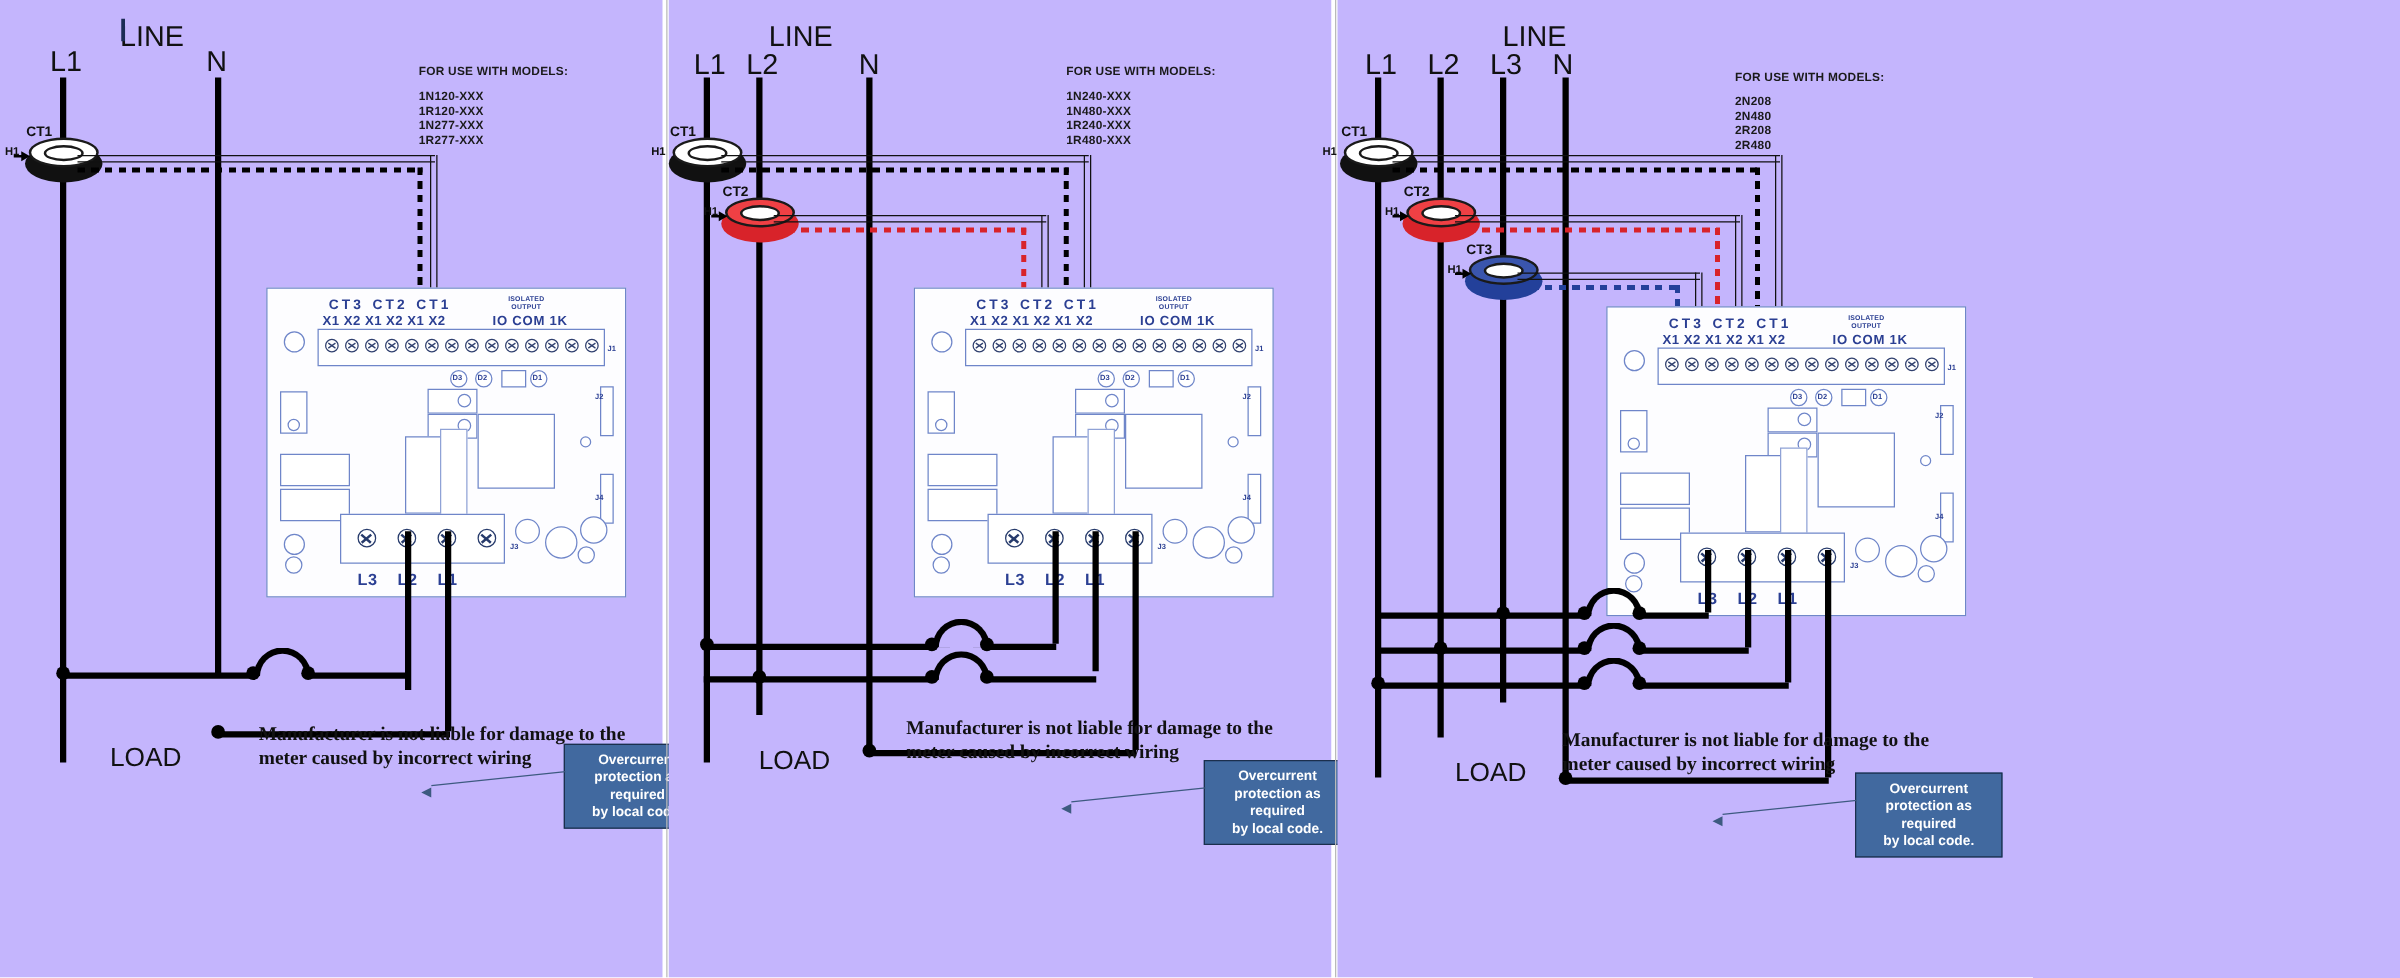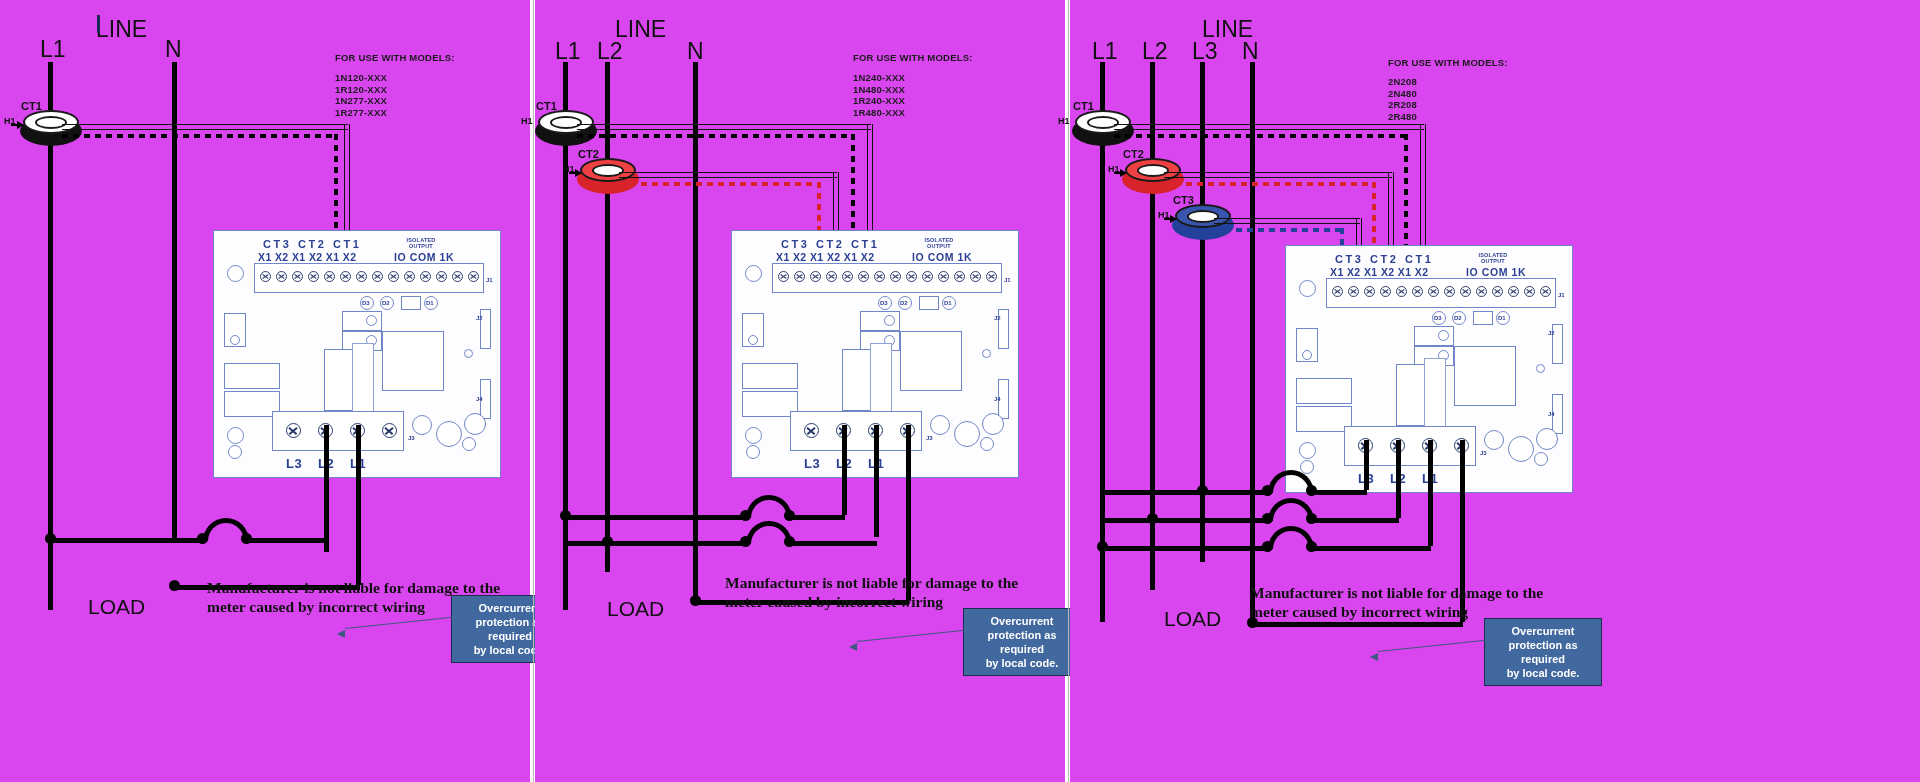--- a/index.html
+++ b/index.html
@@ -4,21 +4,21 @@
 <style>
   html, body {
     margin: 0; padding: 0;
     background: #ffffff;
     width: 1920px; height: 782px;
     overflow: hidden;
     font-family: "Liberation Sans", sans-serif;
   }
   #root { position: relative; width: 1920px; height: 782px; background:#fff; }
 
-  .panel { position: absolute; top: 0; height: 782px; background: #d946ef; }
+  .panel { position: absolute; top: 0; height: 782px; background: #c4b5fd; }
   .divider { position: absolute; top: 0; width: 1px; height: 782px; background: #b9b9b9; }
 
   
   .phase-label {
     position: absolute; font-family: "Liberation Sans", sans-serif;
     font-size: 23px; color: #111; line-height: 1; white-space: nowrap;
   }
   .line-label {
     position: absolute; font-family: "Liberation Sans", sans-serif;
     font-size: 23px; color: #111; line-height: 1; white-space: nowrap;

